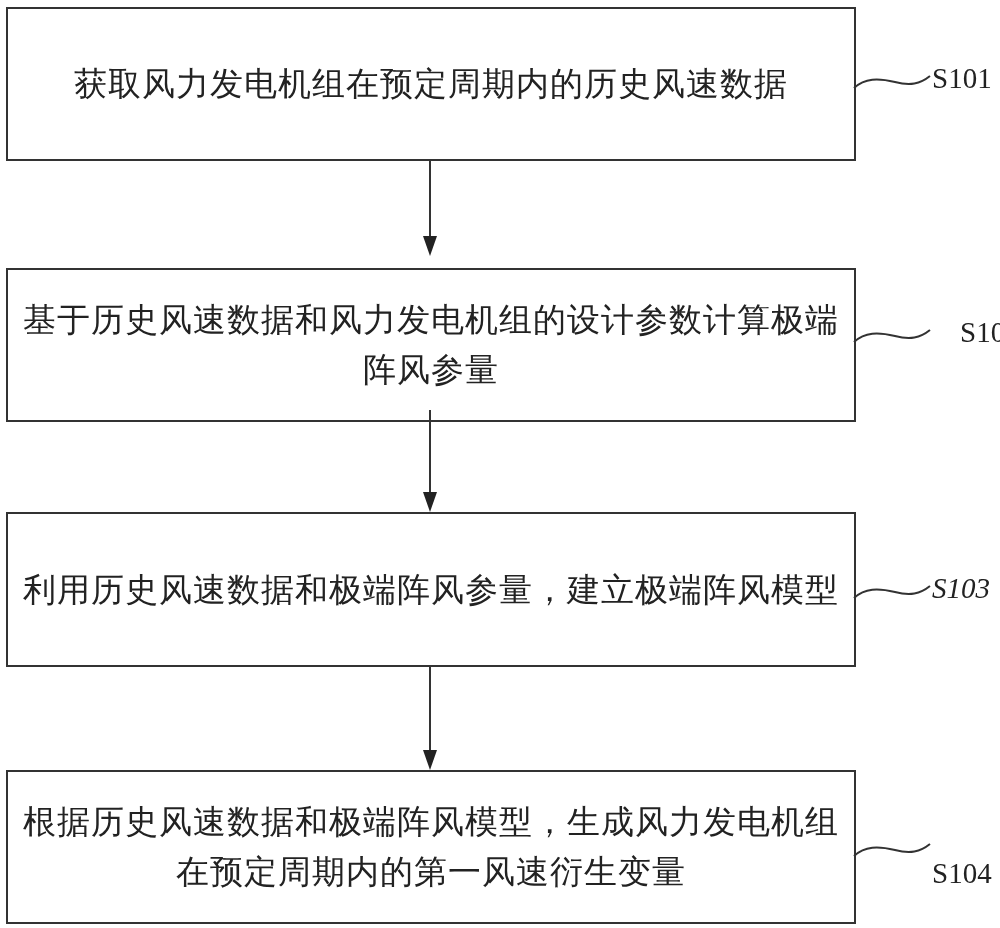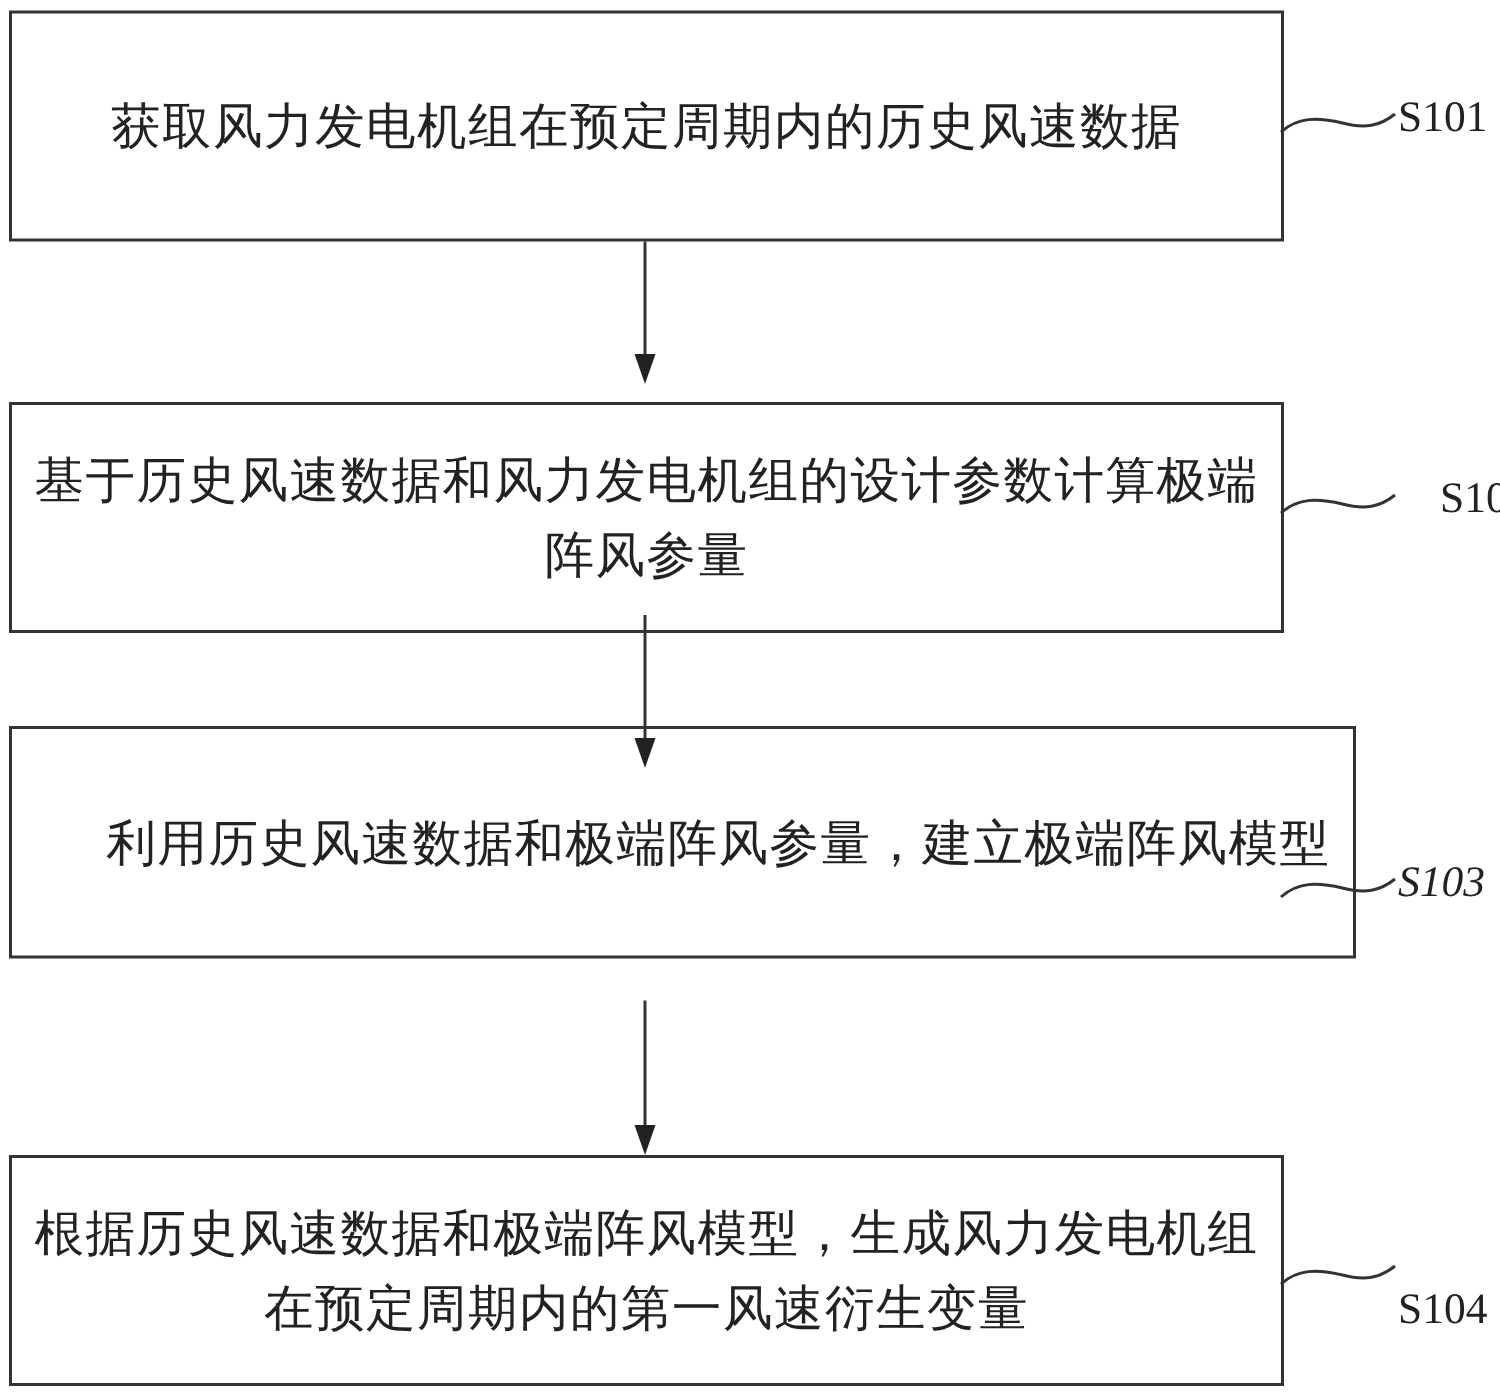--- a/index.html
+++ b/index.html
@@ -5,21 +5,21 @@
   html, body { margin: 0; padding: 0; background: #ffffff; }
   body { width: 1000px; height: 928px; position: relative; overflow: hidden;
          font-family: "DejaVu Serif", "Liberation Serif", serif; color: #222; }
   .box { position: absolute; left: 6px; width: 846px; border: 2px solid #333;
          background: #fff; display: flex; align-items: center; justify-content: center;
          text-align: center; box-sizing: content-box; }
   .box-text { font-size: 33px; line-height: 50px; letter-spacing: 1px; padding: 0 14px;
               font-family: "DejaVu Sans", "Liberation Sans", sans-serif; font-weight: 300; color:#222; }
   #b1 { top: 7px; height: 150px; }
   #b2 { top: 268px; height: 150px; }
-  #b3 { top: 484px; height: 151px; padding-left: 48px; }
+  #b3 { top: 512px; height: 151px; }
   #b4 { top: 770px; height: 150px; }
   .label { position: absolute; font-size: 29px; font-family: "Liberation Serif", "DejaVu Serif", serif; color:#222; }
   svg.overlay { position: absolute; left: 0; top: 0; }
 </style>
 </head>
 <body>
 
 <div class="box" id="b1">
   <div class="box-text">获取风力发电机组在预定周期内的历史风速数据</div>
 </div>

